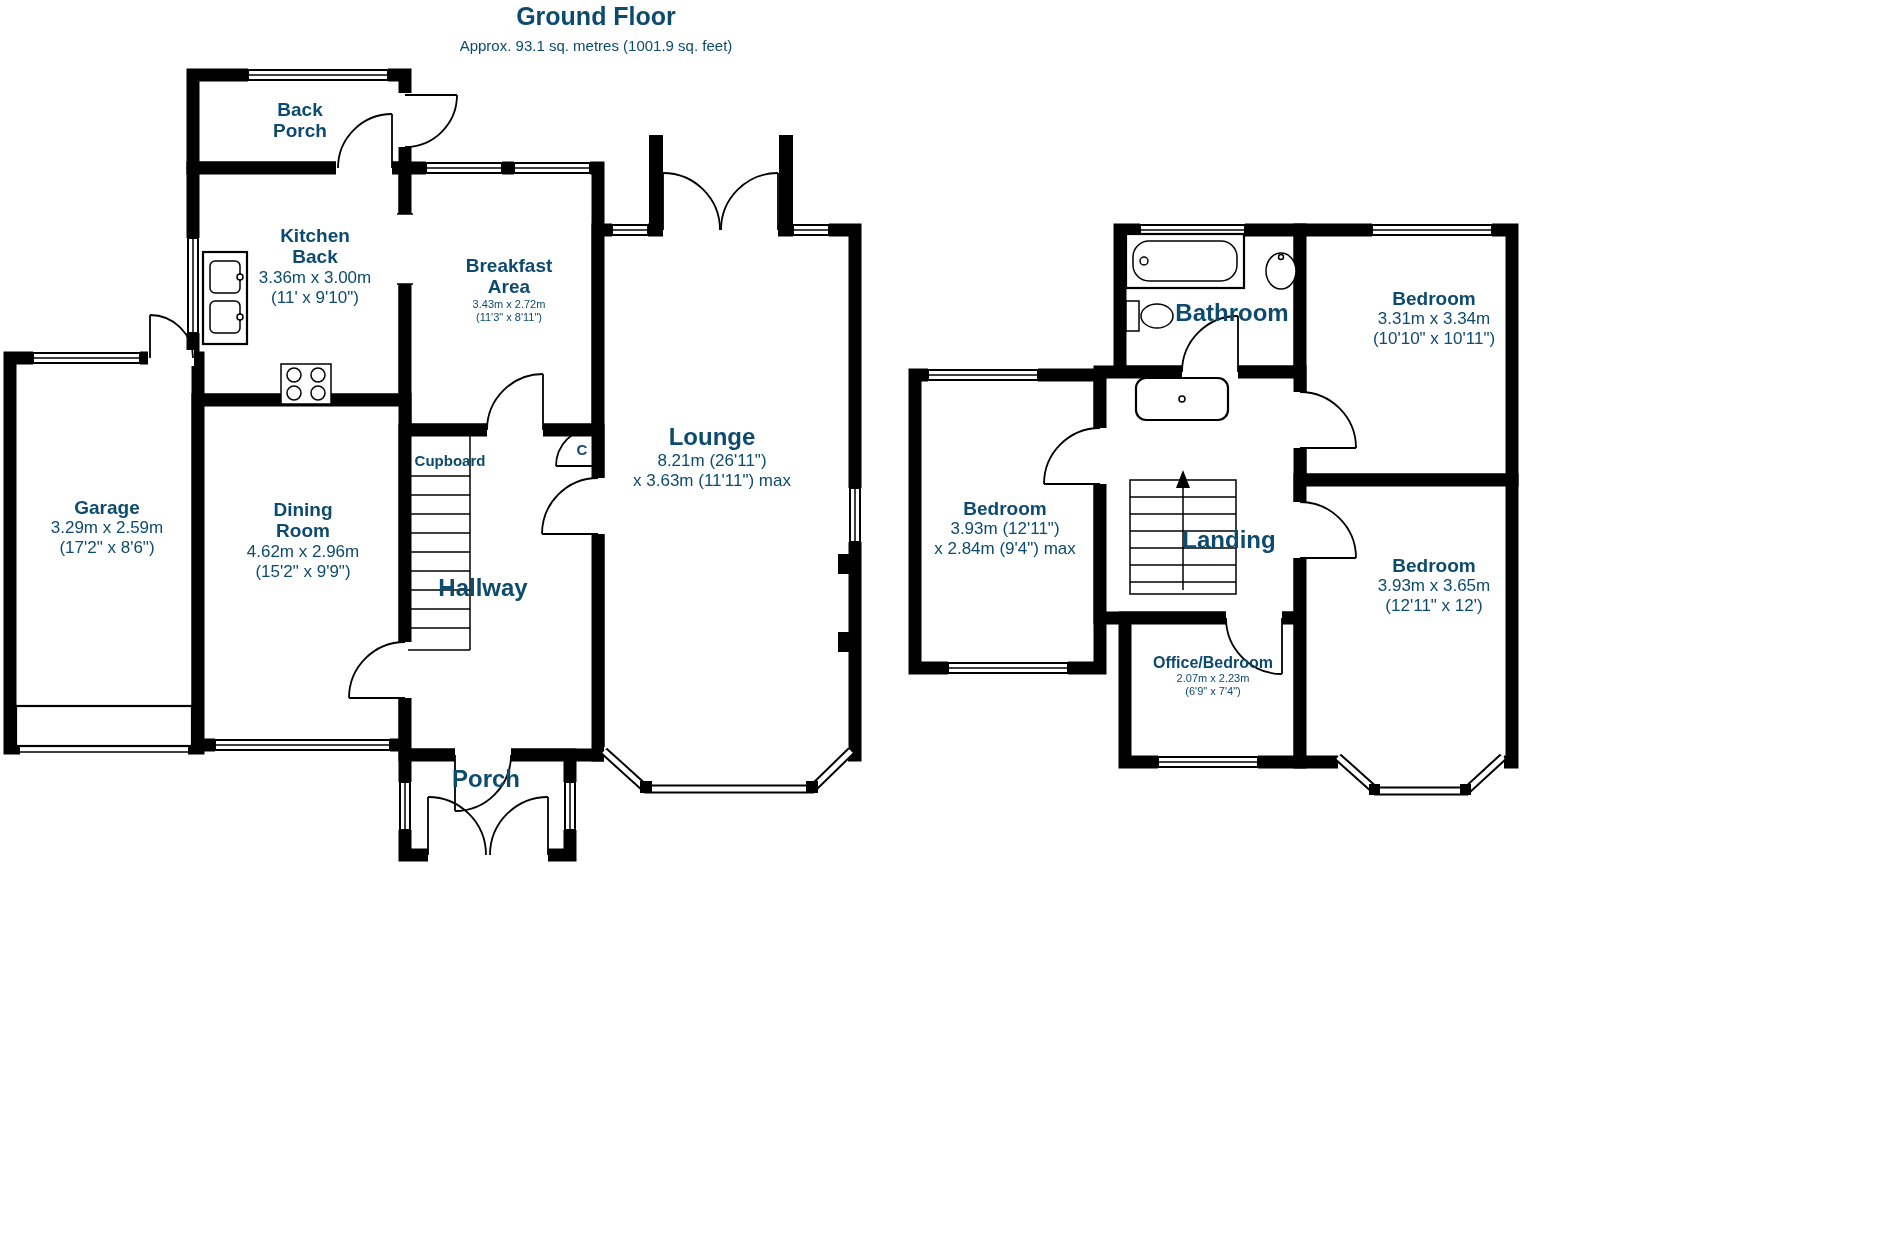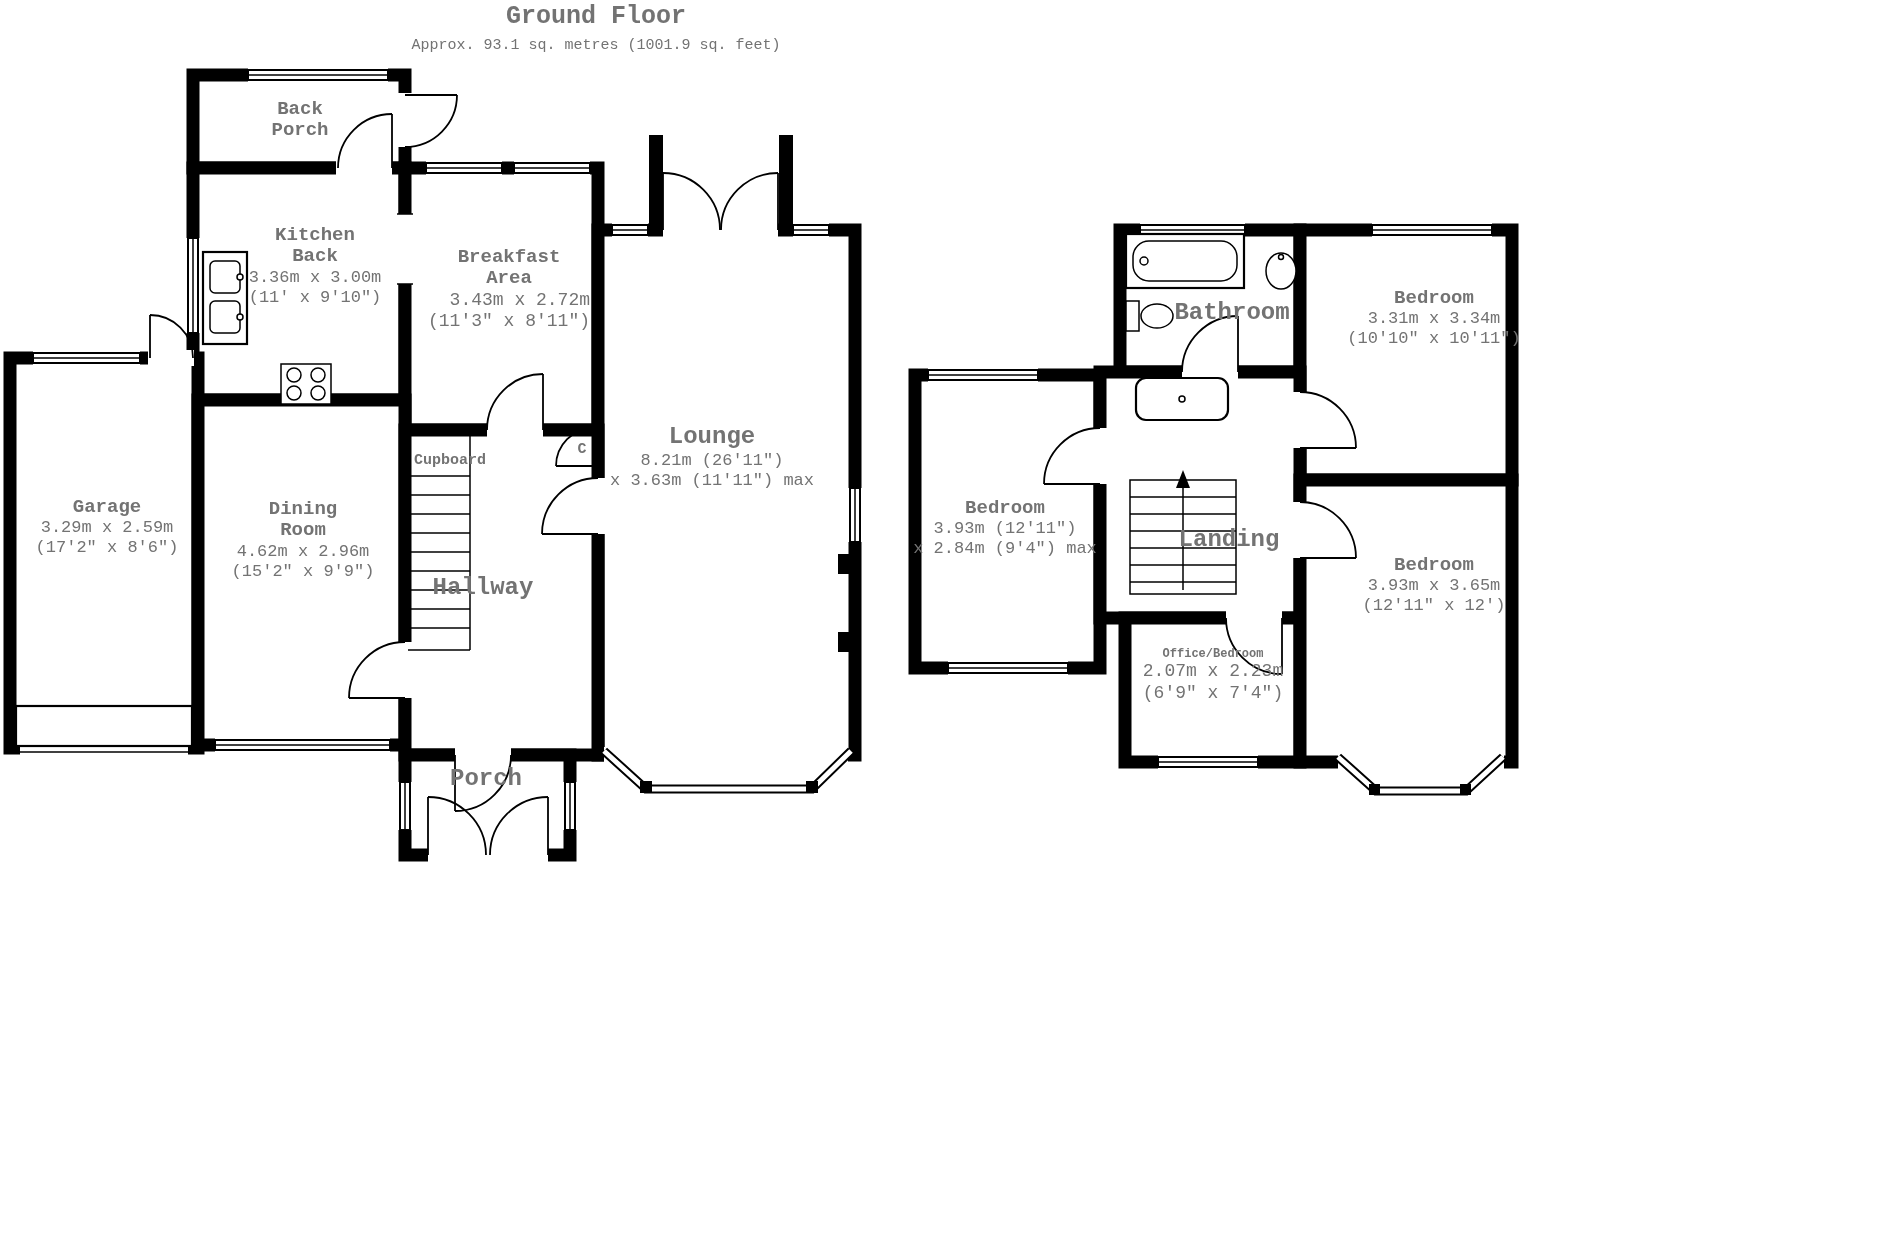--- a/index.html
+++ b/index.html
@@ -1,38 +1,38 @@
 <!DOCTYPE html>
 <html><head>
 <meta charset="utf-8">
 <style>
   html,body{margin:0;padding:0;background:#fff;}
   .page{position:relative;width:1904px;height:1014px;background:#fff;overflow:hidden;
-        font-family:Liberation Mono, monospace;color:#737373;}
+        font-family:Liberation Sans, sans-serif;color:#0c4a6e;}
   svg{position:absolute;left:0;top:0;}
   .room{fill:#fff;stroke:#000;stroke-width:13;}
   .open{fill:#fff;stroke:none;}
   .wf{fill:#fff;stroke:#000;stroke-width:2;}
   .wl{stroke:#000;stroke-width:1.5;}
   .dl{stroke:#000;stroke-width:1.8;fill:none;}
   .thin{stroke:#000;stroke-width:1.5;fill:none;}
   .st{stroke:#000;stroke-width:1.5;fill:none;}
   .fx{fill:#fff;stroke:#000;stroke-width:2.2;}
   .fxt{fill:#fff;stroke:#000;stroke-width:1.5;}
   .solid{fill:#000;stroke:none;}
   .bayo{stroke:#000;stroke-width:9;fill:none;}
   .bayi{stroke:#fff;stroke-width:5;fill:none;}
   .label{position:absolute;transform:translate(-50%,-50%);text-align:center;line-height:1.15;z-index:3;}
   .room-name{font-weight:bold;font-size:19px;white-space:pre-line;line-height:1.12;}
   .room-name.lg{font-size:24px;}
   .room-name.md{font-size:24px;}
-  .room-name.smd{font-size:12px;}
+  .room-name.smd{font-size:16px;}
   .room-name.sm{font-size:15px;}
   .dims{font-size:17px;line-height:1.18;}
-  .dims.sm2{font-size:18px;text-align:right;}
+  .dims.sm2{font-size:11px;}
   .title-block{position:absolute;transform:translateX(-50%);text-align:center;z-index:3;}
   .floor-title{font-weight:bold;font-size:25px;}
   .floor-sub{font-size:15px;margin-top:6px;}
   .footer-text{position:absolute;transform:translateX(-50%);font-size:21px;z-index:3;}
 </style>
 </head>
 <body>
 
 <div class="page">
 

